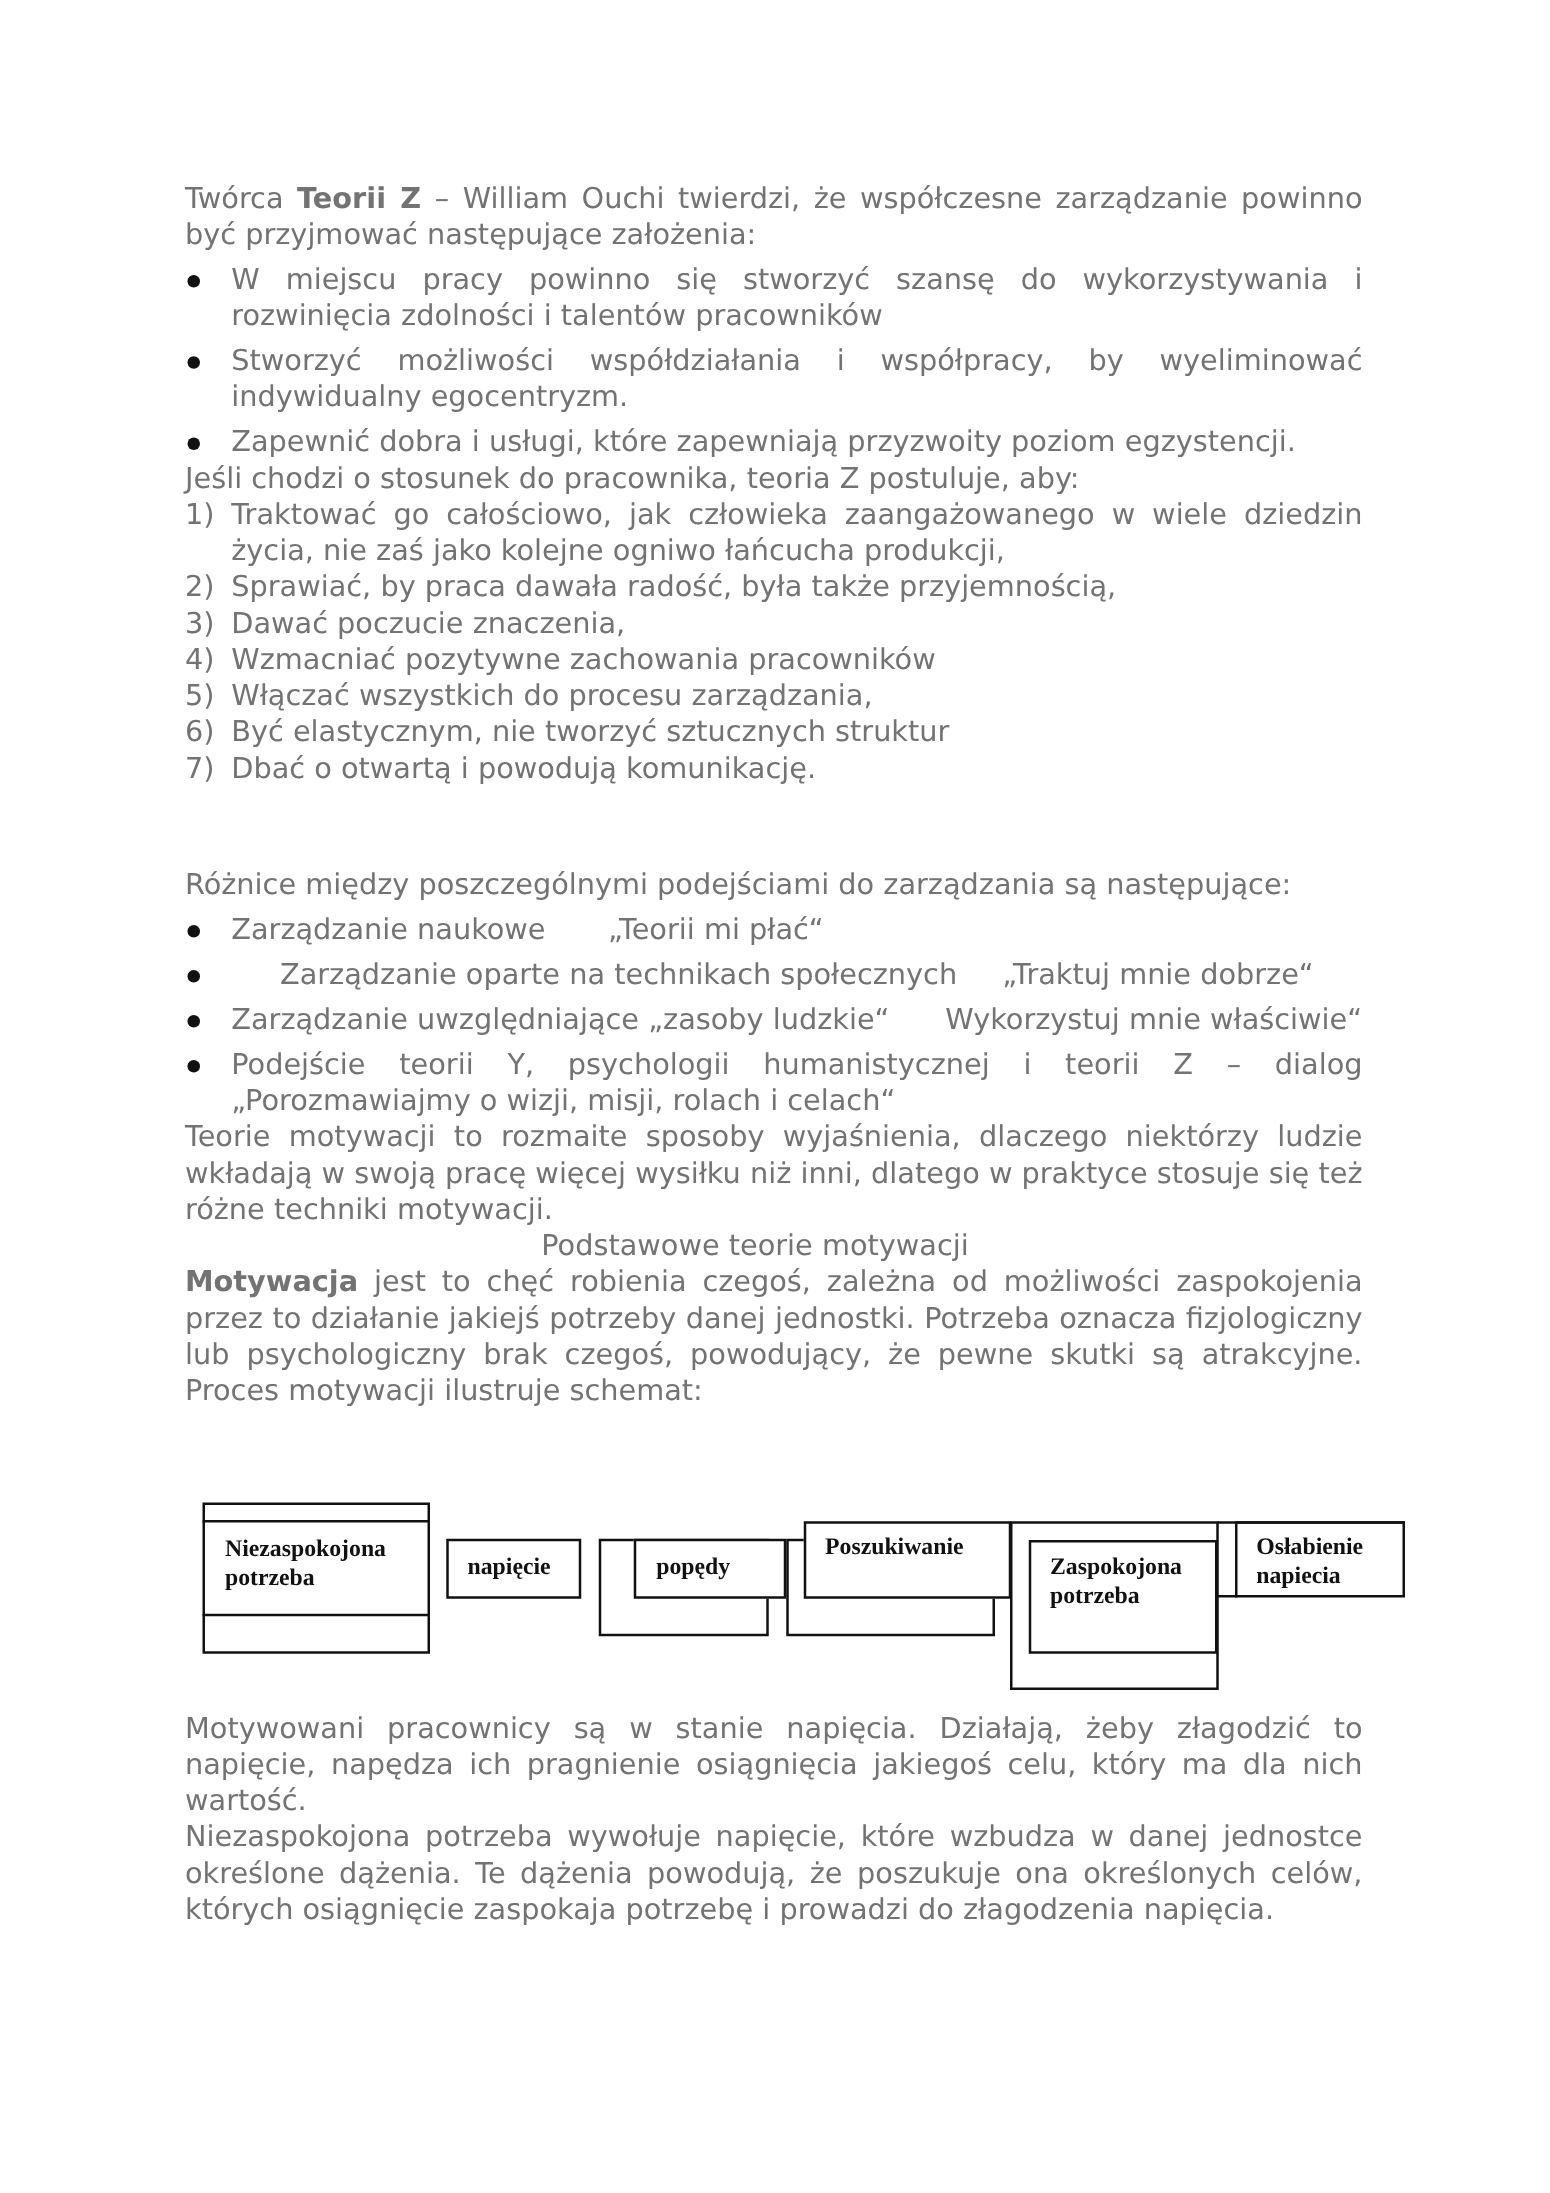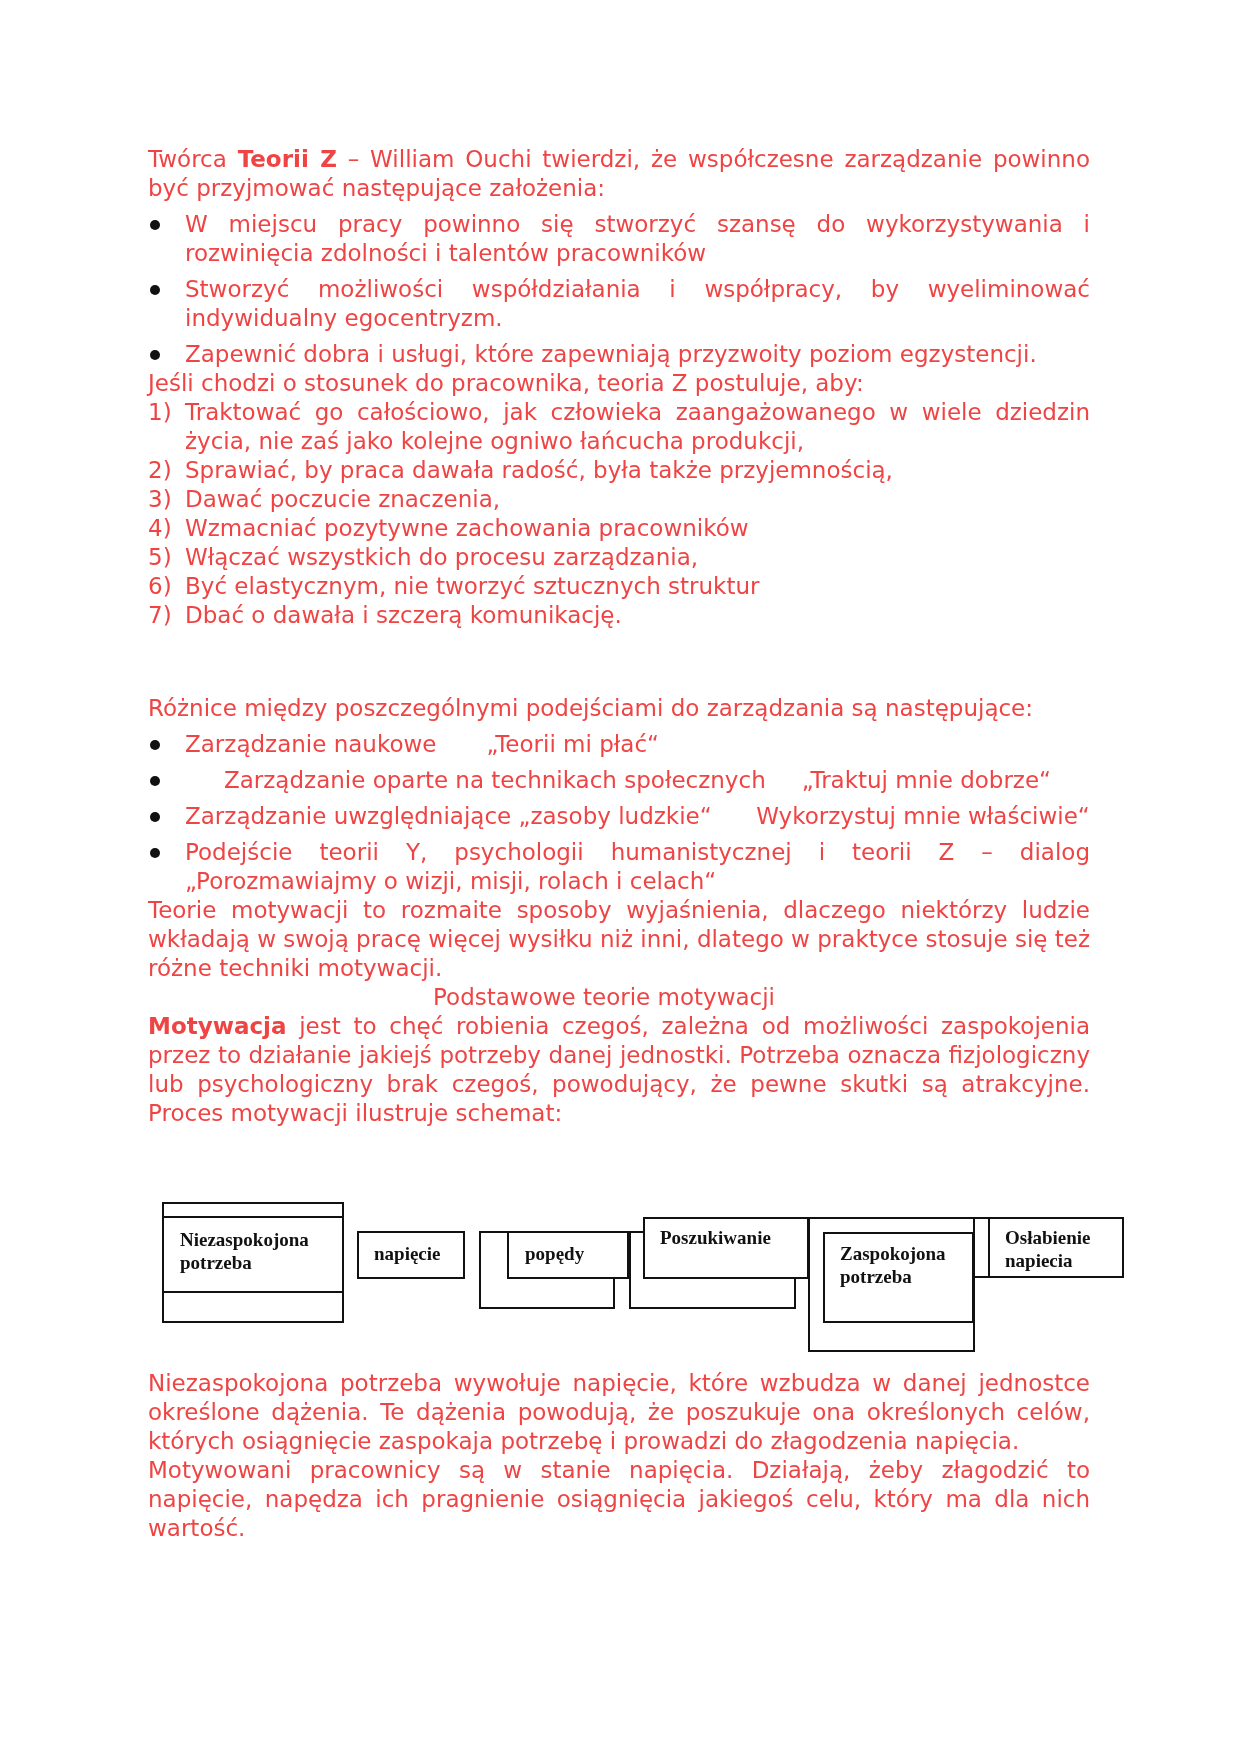--- a/index.html
+++ b/index.html
@@ -1,21 +1,21 @@
 <!DOCTYPE html>
 <html><head>
 <meta charset="utf-8">
 <style>
   html, body { margin: 0; padding: 0; background: #ffffff; }
   body { width: 1240px; height: 1754px; position: relative; overflow: hidden; }
   .page { position: absolute; left: 0; top: 0; width: 1240px; height: 1754px; background: #ffffff; }
   .text {
     position: absolute; left: 148px; width: 942px;
     font-family: "DejaVu Sans", sans-serif; font-size: 23px; line-height: 29px;
-    color: #ef4444; text-align: justify;
+    color: #737373; text-align: justify;
   }
   .p { margin: 0; }
   .bullet-item, .num-item { position: relative; padding-left: 37px; margin: 0; }
   .bullet-item .mark {
     position: absolute; left: 2px; top: 10px; width: 10px; height: 10px;
     border-radius: 50%; background: #111111;
   }
   .num-item .mark { position: absolute; left: 0; top: 0; }
   .gap-b { margin-top: 7px; }
   .center { text-align: center; }
@@ -57,21 +57,21 @@
 
     <p class="p">Jeśli chodzi o stosunek do pracownika, teoria Z postuluje, aby:</p>
 
     <div>
       <p class="num-item"><span class="mark">1)</span><span>Traktować go całościowo, jak człowieka zaangażowanego w wiele dziedzin życia, nie zaś jako kolejne ogniwo łańcucha produkcji,</span></p>
       <p class="num-item"><span class="mark">2)</span><span>Sprawiać, by praca dawała radość, była także przyjemnością,</span></p>
       <p class="num-item"><span class="mark">3)</span><span>Dawać poczucie znaczenia,</span></p>
       <p class="num-item"><span class="mark">4)</span><span>Wzmacniać pozytywne zachowania pracowników</span></p>
       <p class="num-item"><span class="mark">5)</span><span>Włączać wszystkich do procesu zarządzania,</span></p>
       <p class="num-item"><span class="mark">6)</span><span>Być elastycznym, nie tworzyć sztucznych struktur</span></p>
-      <p class="num-item"><span class="mark">7)</span><span>Dbać o dawała i szczerą komunikację.</span></p>
+      <p class="num-item"><span class="mark">7)</span><span>Dbać o otwartą i powodują komunikację.</span></p>
     </div>
   </div>
 
   <div class="text" style="top:694px;">
     <p class="p">Różnice między poszczególnymi podejściami do zarządzania są następujące:</p>
 
     <div>
       <p class="bullet-item gap-b" style="text-align:left;">
         <span class="mark"></span>
         <span>Zarządzanie naukowe</span><span style="display:inline-block;width:50px;"></span><span>„Teorii mi płać“</span>
@@ -128,17 +128,17 @@
     <div class="hline" style="left:974px;top:1217px;width:150px;"></div>
     <div class="hline" style="left:974px;top:1276px;width:16px;"></div>
     <div class="box" style="left:988px;top:1217px;width:136px;height:61px;"></div>
     <div class="box-label" style="left:1005px;top:1226px;">
       <div>Osłabienie</div>
       <div>napiecia</div>
     </div>
   </div>
 
   <div class="text" style="top:1369px;">
+    <p class="p">Motywowani pracownicy są w stanie napięcia. Działają, żeby złagodzić to napięcie, napędza ich pragnienie osiągnięcia jakiegoś celu, który ma dla nich wartość.</p>
     <p class="p">Niezaspokojona potrzeba wywołuje napięcie, które wzbudza w danej jednostce określone dążenia. Te dążenia powodują, że poszukuje ona określonych celów, których osiągnięcie zaspokaja potrzebę i prowadzi do złagodzenia napięcia.</p>
-    <p class="p">Motywowani pracownicy są w stanie napięcia. Działają, żeby złagodzić to napięcie, napędza ich pragnienie osiągnięcia jakiegoś celu, który ma dla nich wartość.</p>
   </div>
 
 </div>
 
 </body></html>

